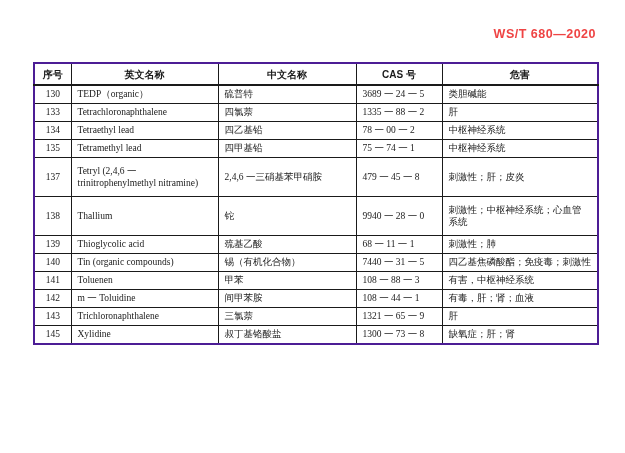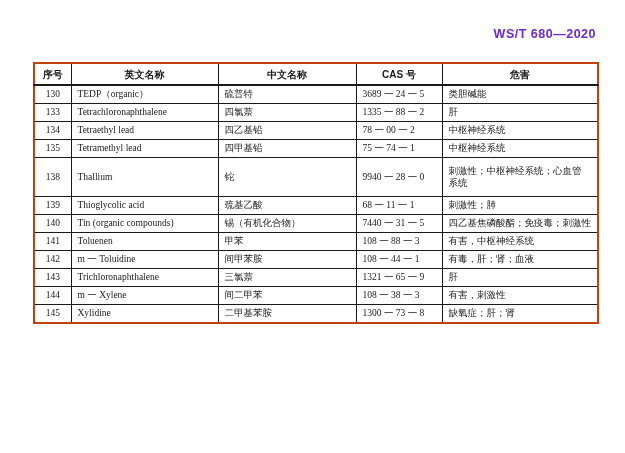--- a/index.html
+++ b/index.html
@@ -4,26 +4,26 @@
 <style>
   html,body{margin:0;padding:0;}
   body{
     width:625px;height:453px;position:relative;background:#ffffff;
     font-family:"Liberation Serif","DejaVu Serif",serif;color:#1a1a1a;
     overflow:hidden;
   }
   .doc-number{
     position:absolute;top:27px;right:29px;
     font-family:"Liberation Sans","DejaVu Sans",sans-serif;
-    font-weight:bold;font-size:12.5px;letter-spacing:0.5px;color:#6d28d9;margin-left:44px;
+    font-weight:bold;font-size:12.5px;letter-spacing:0.5px;color:#ef4444;margin-left:44px;
   }
   table.tbl{
     position:absolute;left:33px;top:62px;width:564px;
     border-collapse:collapse;table-layout:fixed;
-    border:2px solid #c2410c;
+    border:2px solid #4c1d95;
   }
   col.w-no{width:37px}
   col.w-en{width:147px}
   col.w-zh{width:138px}
   col.w-cas{width:86px}
   col.w-hz{width:156px}
   th,td{
     border:1px solid #1a1a1a;
     padding:2px 5px;
     font-size:9.5px;line-height:1.3;
@@ -93,20 +93,28 @@
           <td class="c-hz">中枢神经系统</td>
         </tr>
       <tr>
           <td class="c-no">135</td>
           <td class="c-en">Tetramethyl lead</td>
           <td class="c-zh">四甲基铅</td>
           <td class="c-cas">75 一 74 一 1</td>
           <td class="c-hz">中枢神经系统</td>
         </tr>
       <tr class="tall">
+          <td class="c-no">137</td>
+          <td class="c-en">Tetryl (2,4,6 一
+trinitrophenylmethyl nitramine)</td>
+          <td class="c-zh">2,4,6 一三硝基苯甲硝胺</td>
+          <td class="c-cas">479 一 45 一 8</td>
+          <td class="c-hz">刺激性；肝；皮炎</td>
+        </tr>
+      <tr class="tall">
           <td class="c-no">138</td>
           <td class="c-en">Thallium</td>
           <td class="c-zh">铊</td>
           <td class="c-cas">9940 一 28 一 0</td>
           <td class="c-hz">刺激性；中枢神经系统；心血管
 系统</td>
         </tr>
       <tr>
           <td class="c-no">139</td>
           <td class="c-en">Thioglycolic acid</td>
@@ -136,29 +144,22 @@
           <td class="c-hz">有毒，肝；肾；血液</td>
         </tr>
       <tr>
           <td class="c-no">143</td>
           <td class="c-en">Trichloronaphthalene</td>
           <td class="c-zh">三氯萘</td>
           <td class="c-cas">1321 一 65 一 9</td>
           <td class="c-hz">肝</td>
         </tr>
       <tr>
-          <td class="c-no">144</td>
-          <td class="c-en">m 一 Xylene</td>
-          <td class="c-zh">间二甲苯</td>
-          <td class="c-cas">108 一 38 一 3</td>
-          <td class="c-hz">有害，刺激性</td>
-        </tr>
-      <tr>
           <td class="c-no">145</td>
           <td class="c-en">Xylidine</td>
-          <td class="c-zh">二甲基苯胺</td>
+          <td class="c-zh">叔丁基铬酸盐</td>
           <td class="c-cas">1300 一 73 一 8</td>
           <td class="c-hz">缺氧症；肝；肾</td>
         </tr>
     </tbody>
   </table>
 
 </div>
 
 </body></html>

